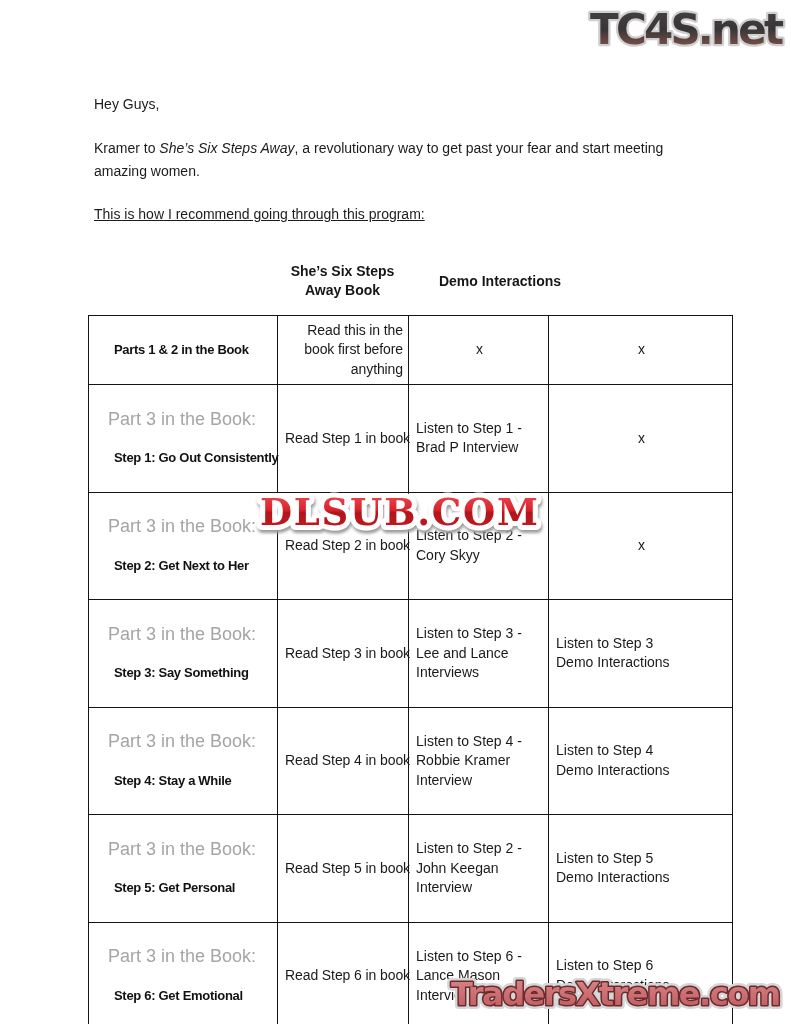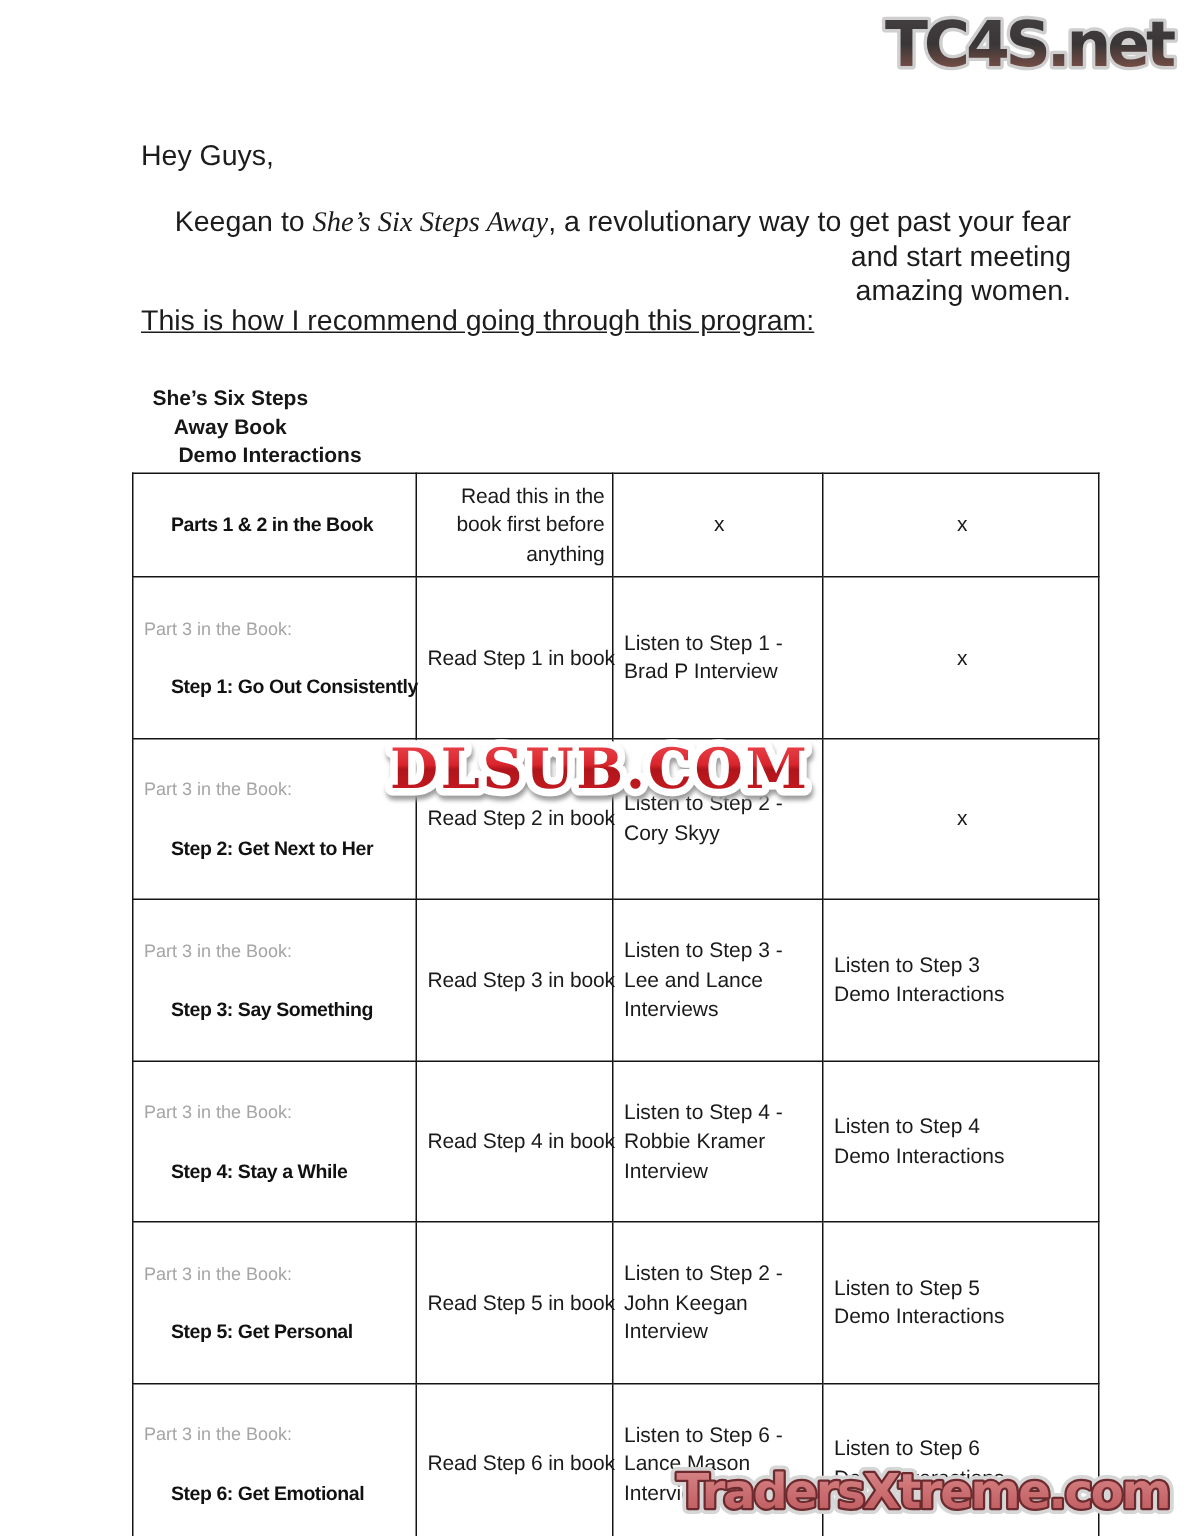--- a/index.html
+++ b/index.html
@@ -1,41 +1,41 @@
 <!DOCTYPE html>
 <html><head>
 <meta charset="utf-8">
 <style>
   * { margin:0; padding:0; box-sizing:border-box; }
   html,body { width:791px; height:1024px; background:#ffffff; overflow:hidden;
               font-family:"Liberation Sans", sans-serif; color:#1c1c1c; }
   .page { position:relative; width:791px; height:916px; background:#fff; }
 
-  .txt { position:absolute; left:94px; font-size:19px; line-height:23px; color:#1c1c1c;text-align:right; }
+  .txt { position:absolute; left:94px; font-size:14px; line-height:23px; color:#1c1c1c; }
   #greeting { top:93px; }
   #intro { top:137px; width:620px; }
-  #intro .it { font-style:italic;font-family:Liberation Serif, serif; }
+  #intro .it { font-style:italic; }
   #instruction { top:203px;text-decoration:underline; }
 
   
-  .thead-row { position:absolute; left:88px; top:256px; width:644px; height:50px; display:flex;flex-direction:column; }
+  .thead-row { position:absolute; left:88px; top:256px; width:644px; height:50px; display:flex; }
   .thead-cell { display:flex; align-items:center; justify-content:center; text-align:center;
                 font-weight:bold; font-size:14px; line-height:19px; white-space:pre-line; color:#161616; }
   .hc1 { width:189px; } .hc2 { width:131px; } .hc3 { width:140px; } .hc4 { width:184px; }
 
   
   table.sched { position:absolute; left:88px; top:315px; width:644px;
                 border-collapse:collapse; table-layout:fixed; }
   table.sched td { border:1.5px solid #141414; vertical-align:middle;
                    height:69px; padding:4px 5px 4px 7px;
                    font-size:14px; line-height:19.5px; white-space:pre-line; color:#1a1a1a; }
   td.c2 { font-size:13px; letter-spacing:-0.1px;text-align:right; }
   td.ctr { text-align:center; }
   .nw { white-space:nowrap !important;margin-left:40px; }
-  .part { display:block; color:#a5a5a5; font-size:12px; line-height:20px; }
+  .part { display:block; color:#a5a5a5; font-size:18px; line-height:20px;margin-left:12px; }
   .step { display:block; font-weight:bold; font-size:13px; letter-spacing:-0.3px;
           line-height:20px; white-space:nowrap; color:#111;padding-left:18px; }
 
   
   .wm { position:absolute; pointer-events:none; }
   #wm-tc4s { left:584px; top:2px; }
   #wm-dlsub { left:249px; top:481px; }
   #wm-traders { left:442px; top:968px; }
   svg text { font-family:"DejaVu Sans", sans-serif; }
   svg text.serif { font-family:"DejaVu Serif", serif; }
@@ -53,21 +53,21 @@
         <stop offset="78%" stop-color="#6e4b44"></stop>
         <stop offset="100%" stop-color="#9a5f55"></stop>
       </linearGradient>
     </defs>
     <text x="103" y="42" text-anchor="middle" font-size="42" font-weight="bold" stroke="#cfcfcf" stroke-width="4.5" fill="none" stroke-linejoin="round" textLength="194">TC4S.net</text>
     <text x="103" y="42" text-anchor="middle" font-size="42" font-weight="bold" fill="url(#tcgrad)" textLength="194">TC4S.net</text>
   </svg>
 
   <div class="txt" id="greeting">Hey Guys,</div>
 
-  <p class="txt" id="intro"><span>Keegan to </span><span class="it">She’s Six Steps Away</span><span>, a revolutionary way to get past your fear and start meeting</span><br><span>amazing women.</span></p>
+  <p class="txt" id="intro"><span>Kramer to </span><span class="it">She’s Six Steps Away</span><span>, a revolutionary way to get past your fear and start meeting</span><br><span>amazing women.</span></p>
 
   <div class="txt" id="instruction">This is how I recommend going through this program:</div>
 
   <div class="thead-row">
     <div class="thead-cell hc1"></div>
     <div class="thead-cell hc2">She’s Six Steps
 Away Book</div>
     <div class="thead-cell hc4">Demo Interactions</div>
   </div>
 

